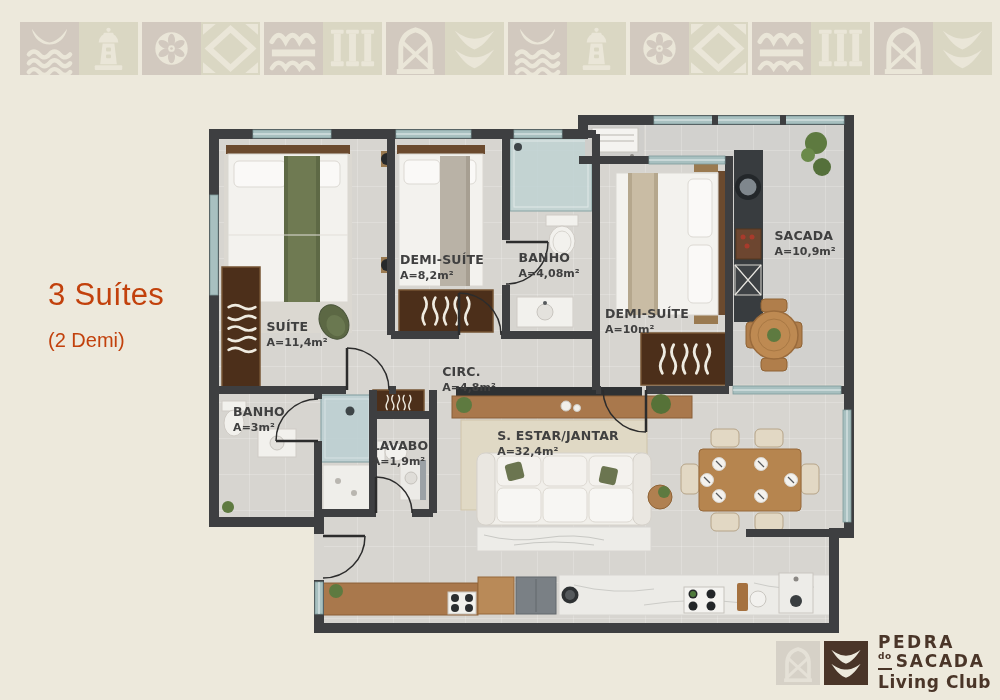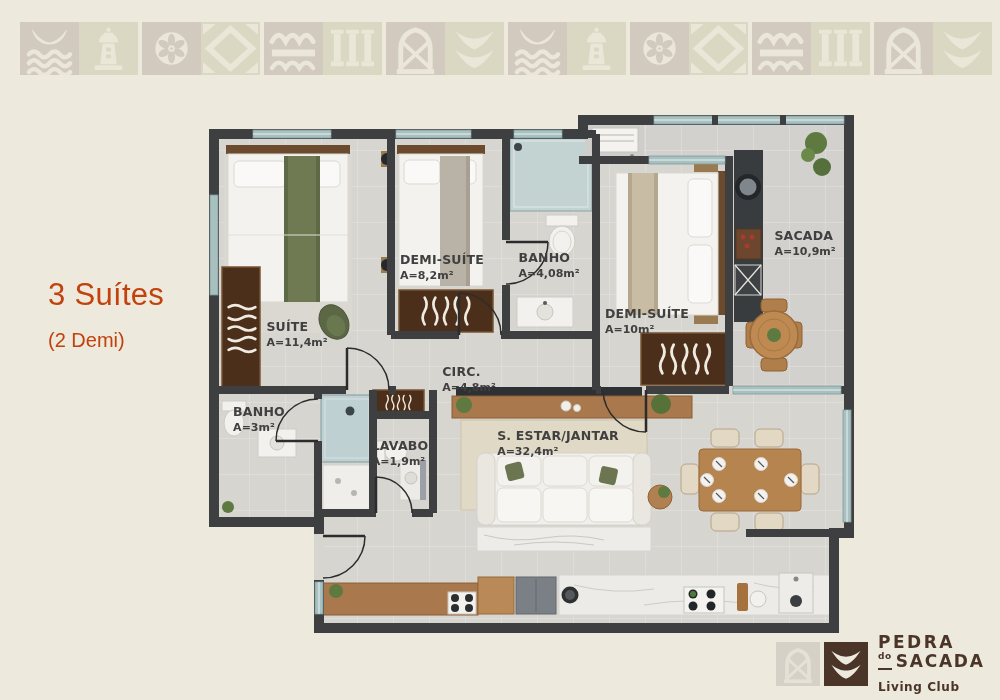--- a/index.html
+++ b/index.html
@@ -31,21 +31,21 @@
   
   .logo{position:absolute;left:776px;top:634px;display:flex;align-items:center}
   .logo-sq{width:44px;height:44px}
   .logo-sq svg{display:block;width:100%;height:100%}
   .logo-sq.gray{background:#D6D1C7;color:#E5E1D7}
   .logo-sq.brown{background:#4A3528;color:#EDE9DC;margin-left:4px}
   .logo-text{margin-left:10px;color:#4A3528}
   .lt1{font-size:17px;font-weight:bold;letter-spacing:2.5px;line-height:17px}
   .lt2{font-size:17px;font-weight:bold;letter-spacing:1.8px;line-height:17px;display:flex;align-items:flex-end}
   .lt2 .do{font-size:9px;font-weight:bold;letter-spacing:.5px;border-bottom:2px solid #4A3528;margin-right:4px;padding-bottom:7px;line-height:10px}
-  .lt3{font-size:12px;font-weight:bold;letter-spacing:.6px;margin-top:10px}
+  .lt3{font-size:17px;font-weight:bold;letter-spacing:.6px;margin-top:2px}
 </style>
 </head>
 <body>
 
 <svg width="0" height="0" style="position:absolute" aria-hidden="true">
   <defs>
     <symbol id="sym-whale" viewBox="0 0 60 54">
       <path fill="currentColor" d="M12 7 C18 16 24 20 30 21 C36 20 42 16 48 7 C46 17 39 23 30 23 C21 23 14 17 12 7 Z"></path>
       <g fill="none" stroke="currentColor" stroke-width="4.5" stroke-linecap="round">
         <path d="M9 33 q5 -6 10.5 0 t10.5 0 t10.5 0 t10.5 0"></path>

